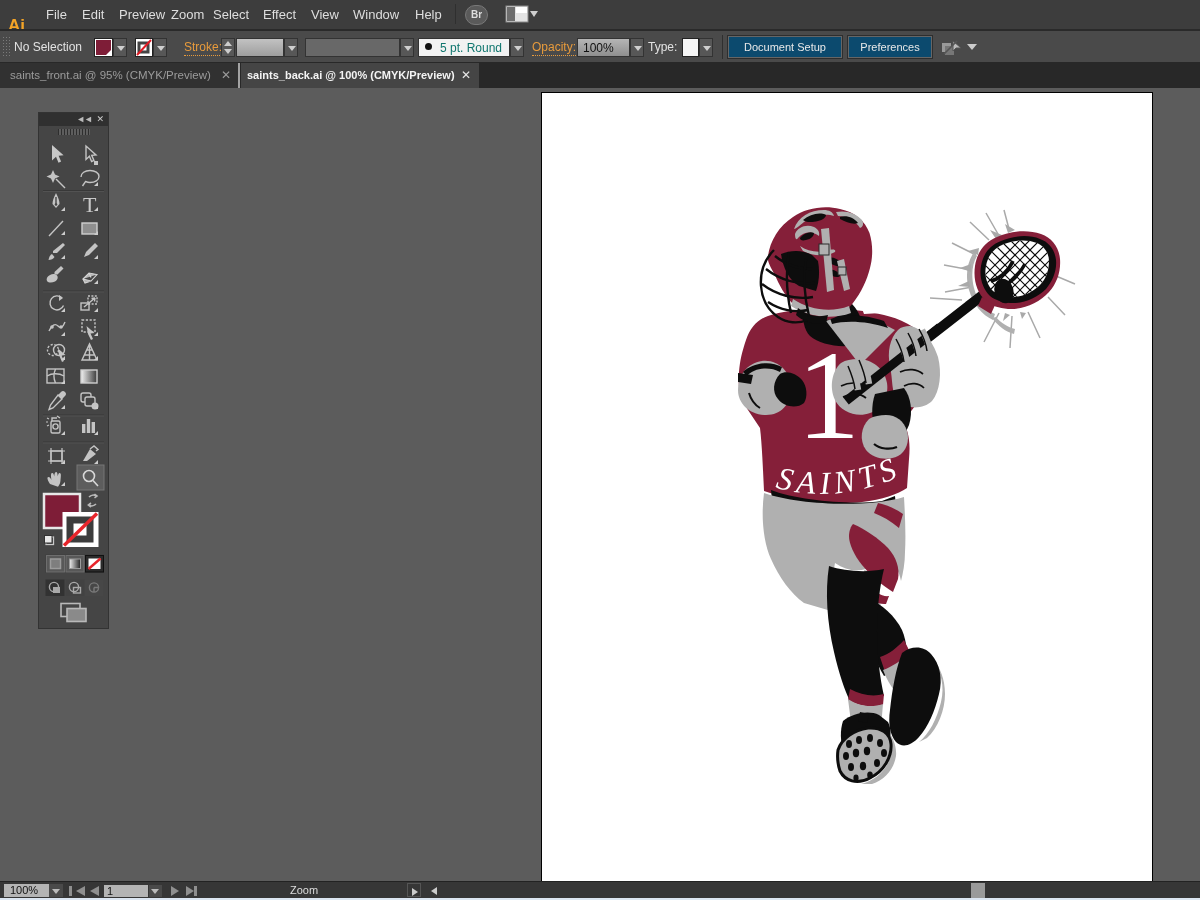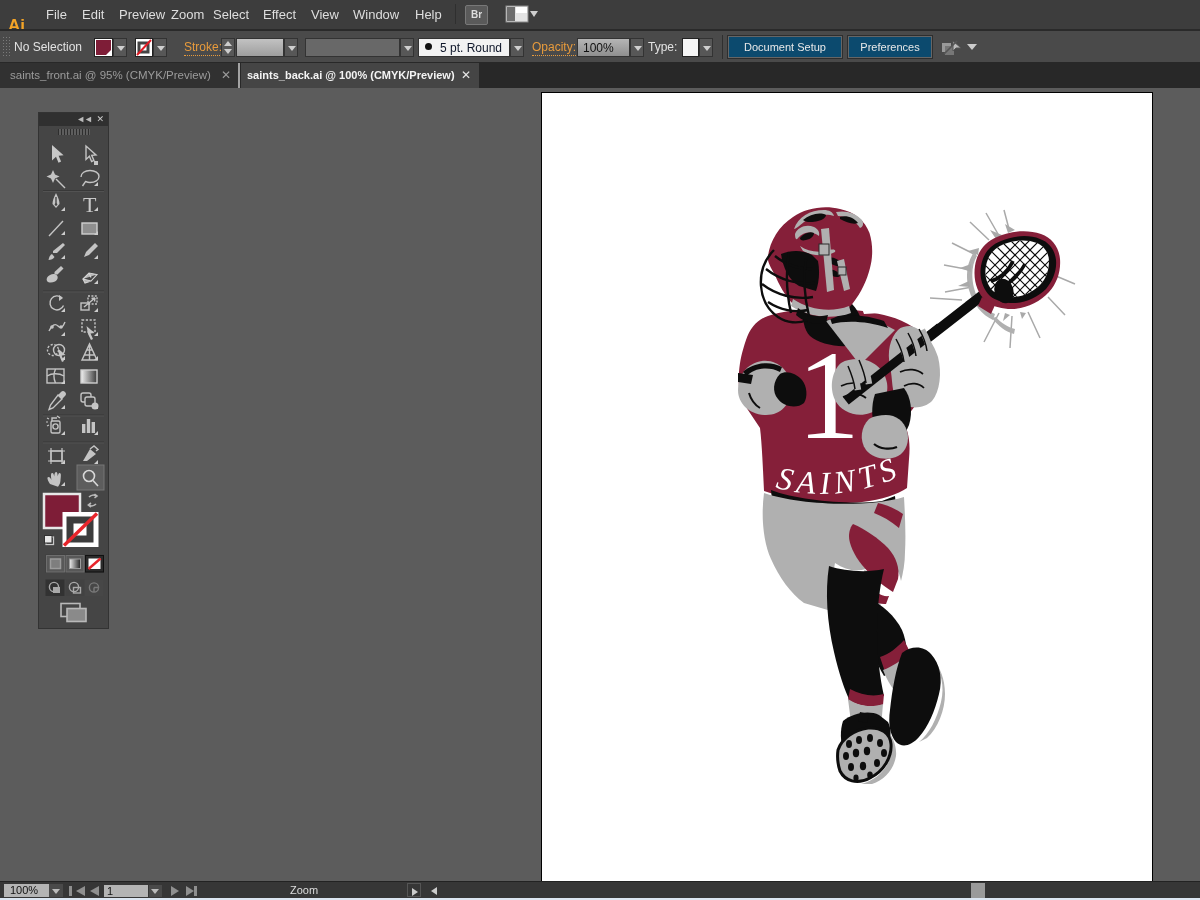--- a/index.html
+++ b/index.html
@@ -40,21 +40,21 @@
   <span class="mi" style="left:46px">File</span>
   <span class="mi" style="left:82px">Edit</span>
   <span class="mi" style="left:119px">Preview</span>
   <span class="mi" style="left:171px">Zoom</span>
   <span class="mi" style="left:213px">Select</span>
   <span class="mi" style="left:263px">Effect</span>
   <span class="mi" style="left:311px">View</span>
   <span class="mi" style="left:353px">Window</span>
   <span class="mi" style="left:415px">Help</span>
   <div style="position:absolute;left:455px;top:4px;width:1px;height:20px;background:#2f2f2f"></div>
-  <div style="position:absolute;left:465px;top:5px;width:21px;height:18px;background:#5a5a5a;border:1px solid #787878;border-radius:2px;color:#ddd;font-size:10px;font-weight:bold;text-align:center;line-height:18px;">Br</div>
+  <div style="position:absolute;left:465px;top:5px;width:21px;height:18px;background:#5a5a5a;border:1px solid #787878;border-radius:10px;color:#ddd;font-size:10px;font-weight:bold;text-align:center;line-height:18px;">Br</div>
   <svg style="position:absolute;left:505px;top:5px" width="34" height="18" viewBox="0 0 34 18">
     <rect x="1" y="1" width="22" height="16" fill="#e3e3e3" stroke="#8a8a8a"></rect>
     <rect x="2" y="2" width="8" height="14" fill="#6d6d6d"></rect>
     <rect x="11" y="2" width="11" height="6" fill="#fff"></rect>
     <path d="M25,6 l8,0 -4,6 z" fill="#cfcfcf"></path>
   </svg>
 </div>
 
 <div id="ctrlbar" class="abs">
   <div style="position:absolute;left:2px;top:5px;width:8px;height:22px;background-image:radial-gradient(circle at 1.5px 1.5px, #7a7a7a 34%, rgba(0,0,0,0) 40%);background-size:3px 3px;"></div>
@@ -80,21 +80,21 @@
     <svg width="12" height="17">
         <path d="M6,2 l4,5 h-8 z" fill="#ccc"></path>
         <path d="M6,15 l-4,-5 h8 z" fill="#ccc"></path>
       </svg>
   </div>
   <div style="position:absolute;left:236px;top:7px;width:48px;height:19px;background:linear-gradient(#c2c2c2,#9e9e9e);border:1px solid #333;box-sizing:border-box;"></div>
   <div class="ddarr" style="left:284px"></div>
   <div style="position:absolute;left:305px;top:7px;width:95px;height:19px;background:#686868;border:1px solid #333;box-sizing:border-box;"></div>
   <div class="ddarr" style="left:400px"></div>
 
-  <div style="position:absolute;left:418px;top:7px;width:92px;height:19px;background:#f2f2f2;border:1px solid #333;box-sizing:border-box;color:#0f172a;font-size:12px;">
+  <div style="position:absolute;left:418px;top:7px;width:92px;height:19px;background:#f2f2f2;border:1px solid #333;box-sizing:border-box;color:#0f766e;font-size:12px;">
     <span style="position:absolute;left:6px;top:4px;width:7px;height:7px;border-radius:50%;background:#111"></span>
     <span style="position:absolute;left:21px;top:2px">5 pt. Round</span>
   </div>
   <div class="ddarr" style="left:510px"></div>
   <span class="cb olbl" style="left:532px">Opacity:</span>
   <div style="position:absolute;left:577px;top:7px;width:53px;height:19px;background:linear-gradient(#b5b5b5,#8f8f8f);border:1px solid #333;box-sizing:border-box;color:#111;font-size:12px;">
       <span style="position:absolute;left:5px;top:2px">100%</span>
     </div>
   <div class="ddarr" style="left:630px"></div>
   <span class="cb lbl" style="left:648px">Type:</span>

